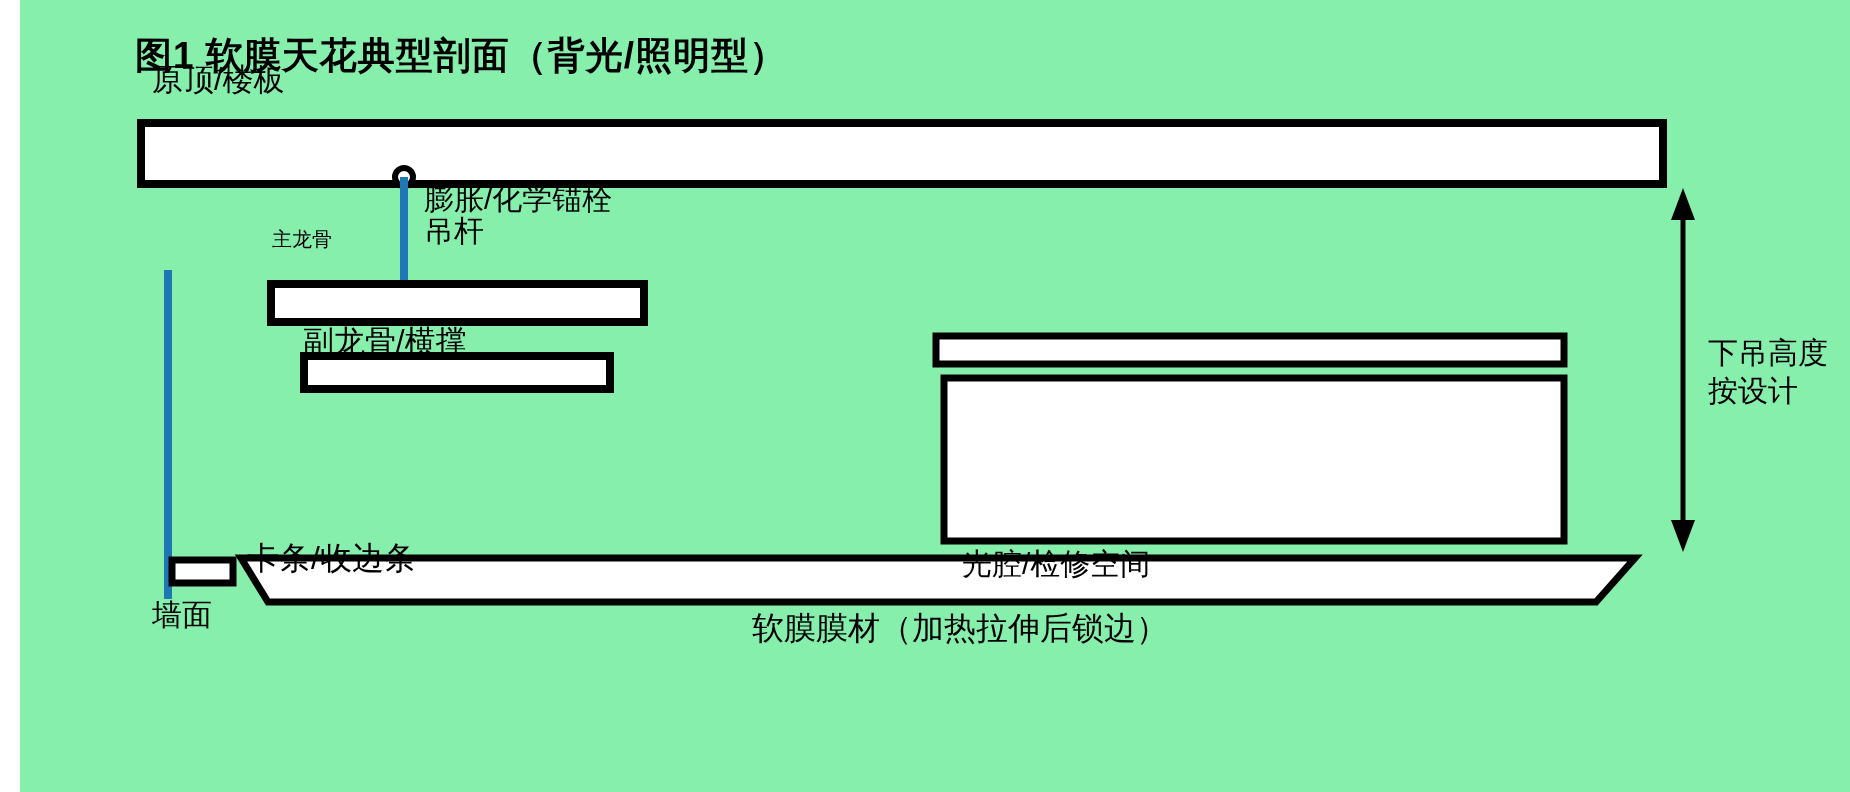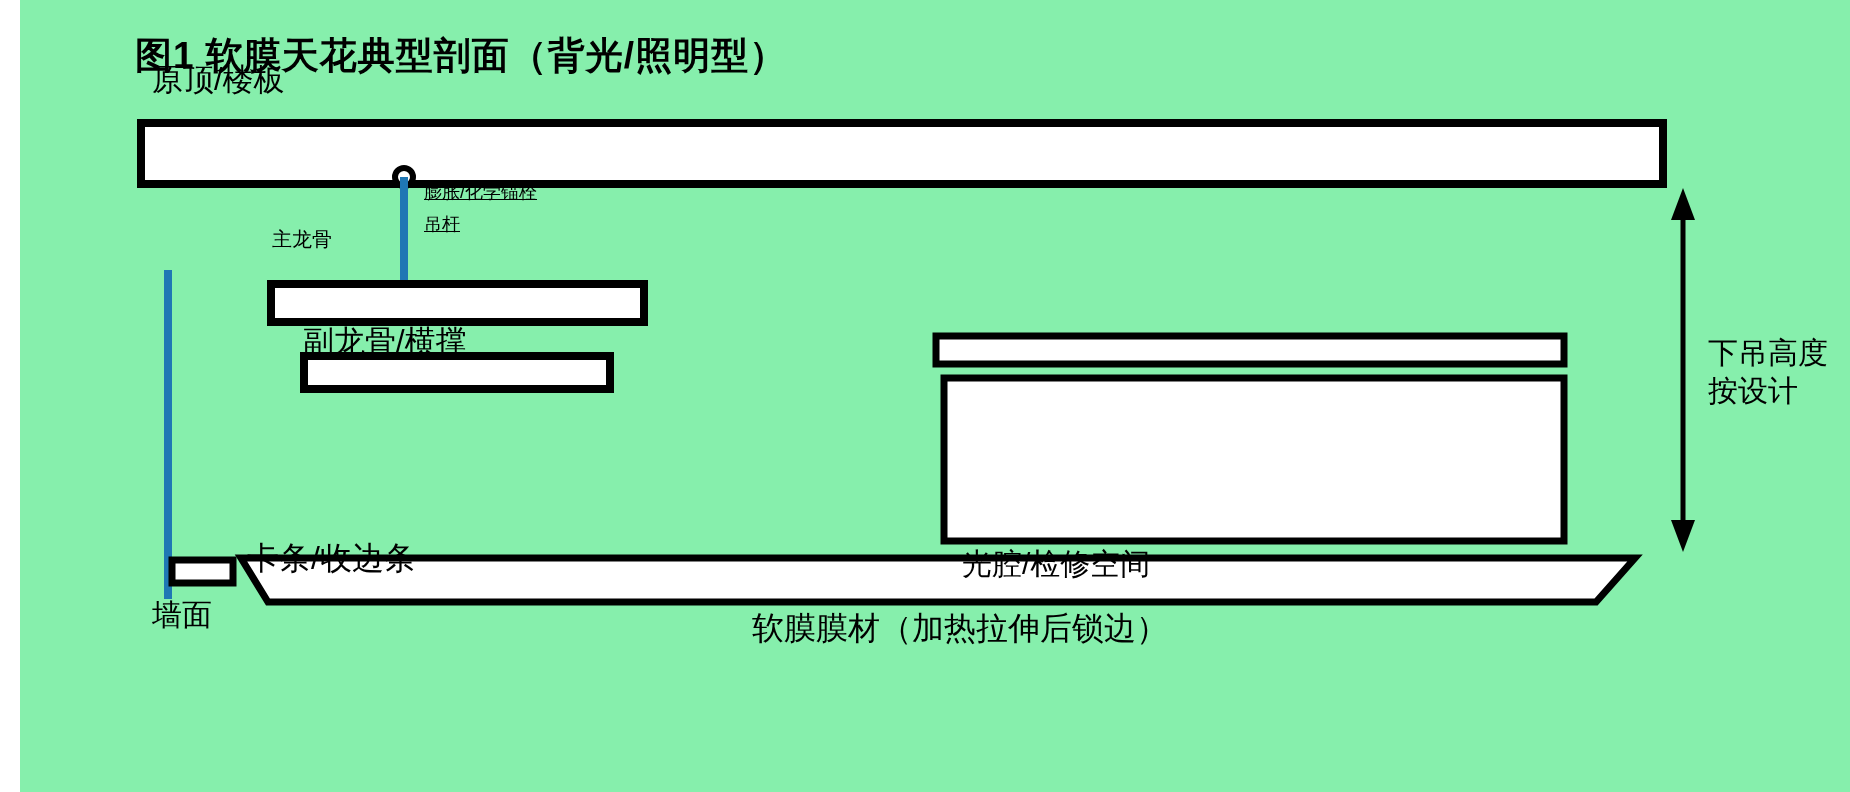--- a/index.html
+++ b/index.html
@@ -26,21 +26,21 @@
     position: absolute;
     white-space: nowrap;
     color: #000000;
     line-height: 1.15;
   }
   .title {
     font-size: 37px;
     font-weight: 700;
     letter-spacing: 1px;
   }
-  .f27 { font-size: 18px; text-decoration: underline; }
+  .f27 { font-size: 30px; }
   .f28 { font-size: 32px; }
   .f29 { font-size: 31px; }
   .f30 { font-size: 30px; }
   .f31 { font-size: 20px; }
   .f32 { font-size: 32px; }
 </style>
 </head>
 <body>
 
 <div id="canvas">

